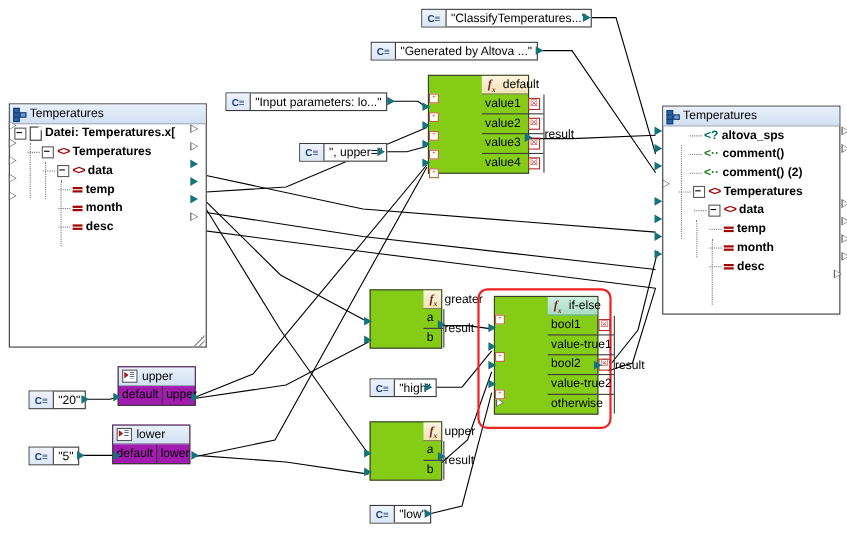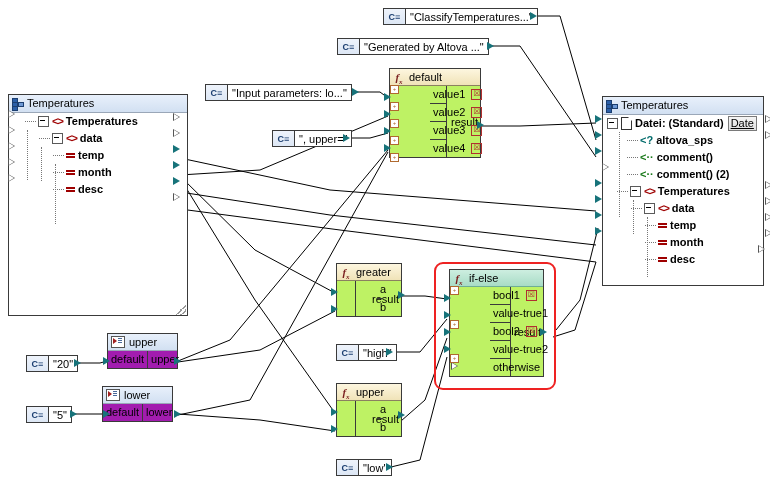--- a/index.html
+++ b/index.html
@@ -106,40 +106,40 @@
     content:"";position:absolute;left:1px;top:1px;width:0;height:0;
     border-left:4px solid #a02020;border-top:3px solid transparent;border-bottom:3px solid transparent;
   }
   .glyph-var:after{
     content:"";position:absolute;left:6px;top:1px;width:4px;height:6px;
     background:repeating-linear-gradient(to bottom,#4a6a9a 0 1px,#fff 1px 2px);
   }
 
   
   .fn{
-    position:absolute;border:1px solid #3a3a3a;background:#bef264;box-sizing:border-box;
+    position:absolute;border:1px solid #3a3a3a;background:#84cc16;box-sizing:border-box;padding-left:48px;
   }
   .fn-hdr{
     height:16px;line-height:16px;
     background:linear-gradient(to bottom,#fdf6df 0%,#f0e3b8 100%);
     border-bottom:1px solid #8b8160;
     display:flex;align-items:center;gap:4px;padding-left:3px;
     font-size:11px;white-space:nowrap;
   }
   .fn.sel > .fn-hdr{
     background:linear-gradient(to bottom,#cdeee0 0%,#a8dcc6 100%);
     border-bottom:1px solid #6fae95;
   }
   .fn-grid{display:flex;}
   .fn-in{flex:none;border-right:1px solid #3a3a3a;}
   .fn-out{flex:1;display:flex;align-items:center;justify-content:flex-end;padding-right:2px;}
   .param{
     height:17px;line-height:17px;font-size:11px;padding-left:3px;padding-right:3px;
     border-bottom:1px solid #3a3a3a;white-space:nowrap;position:relative;
-    display:flex;align-items:center;justify-content:space-between;gap:6px;margin-left:40px;
+    display:flex;align-items:center;justify-content:space-between;gap:6px;
   }
   .param:last-child{border-bottom:none;}
   .xbox{
     width:9px;height:9px;border:1px solid #b03030;color:#b03030;
     font-size:8px;line-height:7px;text-align:center;flex:none;
   }
   .plusdot{
     position:absolute;left:-1px;width:7px;height:7px;border:1px solid #b06a30;background:#fff;
     font-size:6px;line-height:6px;text-align:center;color:#b06a30;z-index:4;
   }
@@ -266,20 +266,25 @@
       <span class="glyph-schema">
         <i class="a"></i>
           <i class="b"></i>
           <i class="c"></i>
           <i class="d"></i>
       </span>
       <span>Temperatures</span>
     </div>
     <div class="comp-body" style="height:203px;position:relative;">
 
+      <div class="row" style="padding-left:4px;">
+        <span class="exp"></span>
+        <span class="ico ico-file"></span>
+        <span class="lbl">Datei: Temperatures.x[</span>
+      </div>
 
       <div class="row" style="padding-left:16px;">
         <span class="dotline"></span>
         <span class="exp"></span>
         <span class="ico ico-elem">&lt;&gt;</span>
         <span class="lbl">Temperatures</span>
       </div>
 
       <div class="row" style="padding-left:30px;">
         <span class="dotline"></span>
@@ -336,26 +341,20 @@
       <span class="glyph-schema">
         <i class="a"></i>
           <i class="b"></i>
           <i class="c"></i>
           <i class="d"></i>
       </span>
       <span>Temperatures</span>
     </div>
     <div class="comp-body" style="position:relative;">
 
-      <div class="row" style="padding-left:4px;">
-        <span class="exp"></span>
-        <span class="ico ico-file"></span>
-        <span class="lbl">Datei: (Standard)</span>
-        <span class="minibtn">Date</span>
-      </div>
 
       <div class="row" style="padding-left:24px;">
         <span class="dotline"></span>
         <span class="ico ico-pi">&lt;?</span>
         <span class="lbl">altova_sps</span>
       </div>
 
       <div class="row" style="padding-left:24px;">
         <span class="dotline"></span>
         <span class="ico ico-comment">&lt;··</span>

